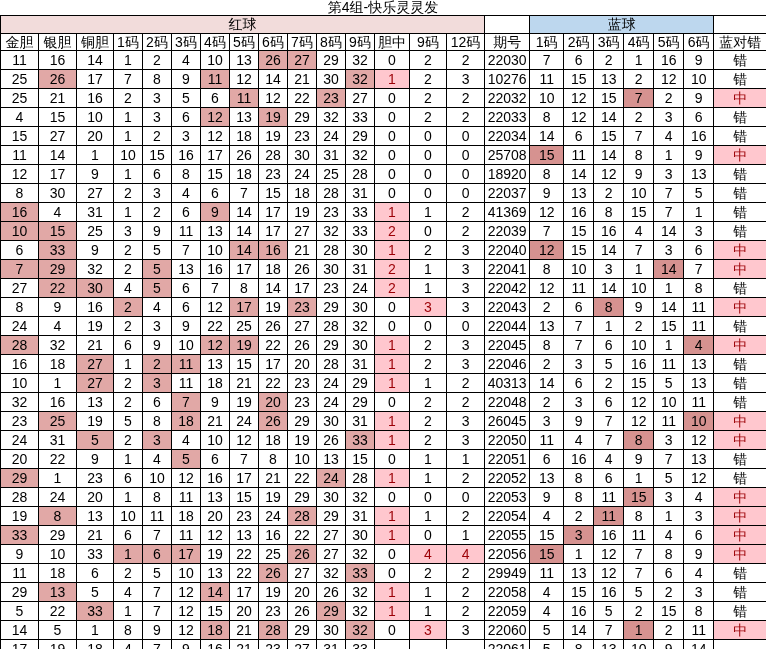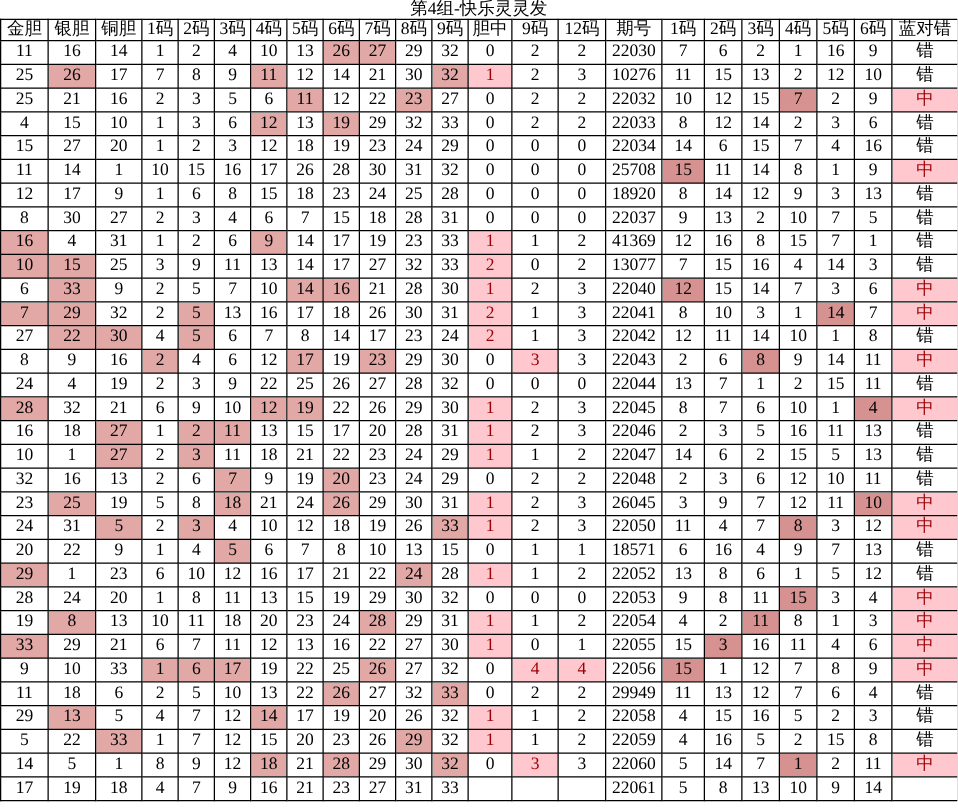--- a/index.html
+++ b/index.html
@@ -1,18 +1,18 @@
 <!DOCTYPE html>
 <html style="--band-red: #F2DCDB; --band-blue: #BDD7EE; --hit-red: #E1A8A6; --hit-blue: #D69290; --hit-pink-bg: #FFC7CE; --hit-text: #9C0006;"><head>
 <meta charset="utf-8">
 <style>
   html,body { margin:0; padding:0; background:#fff; }
   .sheet {
     width:766px; height:649px; overflow:hidden; background:#fff;
-    font-family:Liberation Serif, serif;
+    font-family:Liberation Sans, sans-serif;
     color:#000;
   }
   .title-row {
     height:15px; line-height:15px; text-align:center;
     font-size:14px; white-space:nowrap;
   }
   table { border-collapse:collapse; table-layout:fixed; width:766px; }
   td, th {
     border:1px solid #000; padding:0; text-align:center;
     font-size:14px; font-weight:normal; height:18px; line-height:18px;
@@ -51,20 +51,26 @@
       <col style="width:45px">
       <col style="width:34px">
         <col style="width:30px">
         <col style="width:30px">
       <col style="width:30px">
         <col style="width:30px">
         <col style="width:30px">
       <col style="width:53px">
     </colgroup>
     <tbody>
+      <tr class="band-row">
+        <td class="band-red" colspan="15">红球</td>
+        <td></td>
+        <td class="band-blue" colspan="6">蓝球</td>
+        <td></td>
+      </tr>
       <tr class="header-row">
         <th>金胆</th>
         <th>银胆</th>
         <th>铜胆</th>
         <th>1码</th>
         <th>2码</th>
         <th>3码</th>
         <th>4码</th>
         <th>5码</th>
         <th>6码</th>
@@ -317,21 +323,21 @@
           <td>11</td>
           <td>13</td>
           <td>14</td>
           <td>17</td>
           <td>27</td>
           <td>32</td>
           <td>33</td>
           <td class="hit-pink">2</td>
           <td>0</td>
           <td>2</td>
-          <td>13077</td>
+          <td>22039</td>
           <td>7</td>
           <td>15</td>
           <td>16</td>
           <td>4</td>
           <td>14</td>
           <td>3</td>
           <td>错</td>
         </tr>
         <tr>
           <td>6</td>
@@ -517,21 +523,21 @@
           <td>11</td>
           <td>18</td>
           <td>21</td>
           <td>22</td>
           <td>23</td>
           <td>24</td>
           <td>29</td>
           <td class="hit-pink">1</td>
           <td>1</td>
           <td>2</td>
-          <td>22047</td>
+          <td>40313</td>
           <td>14</td>
           <td>6</td>
           <td>2</td>
           <td>15</td>
           <td>5</td>
           <td>13</td>
           <td>错</td>
         </tr>
         <tr>
           <td>32</td>
@@ -617,21 +623,21 @@
           <td class="hit-red">5</td>
           <td>6</td>
           <td>7</td>
           <td>8</td>
           <td>10</td>
           <td>13</td>
           <td>15</td>
           <td>0</td>
           <td>1</td>
           <td>1</td>
-          <td>18571</td>
+          <td>22051</td>
           <td>6</td>
           <td>16</td>
           <td>4</td>
           <td>9</td>
           <td>7</td>
           <td>13</td>
           <td>错</td>
         </tr>
         <tr>
           <td class="hit-red">29</td>

